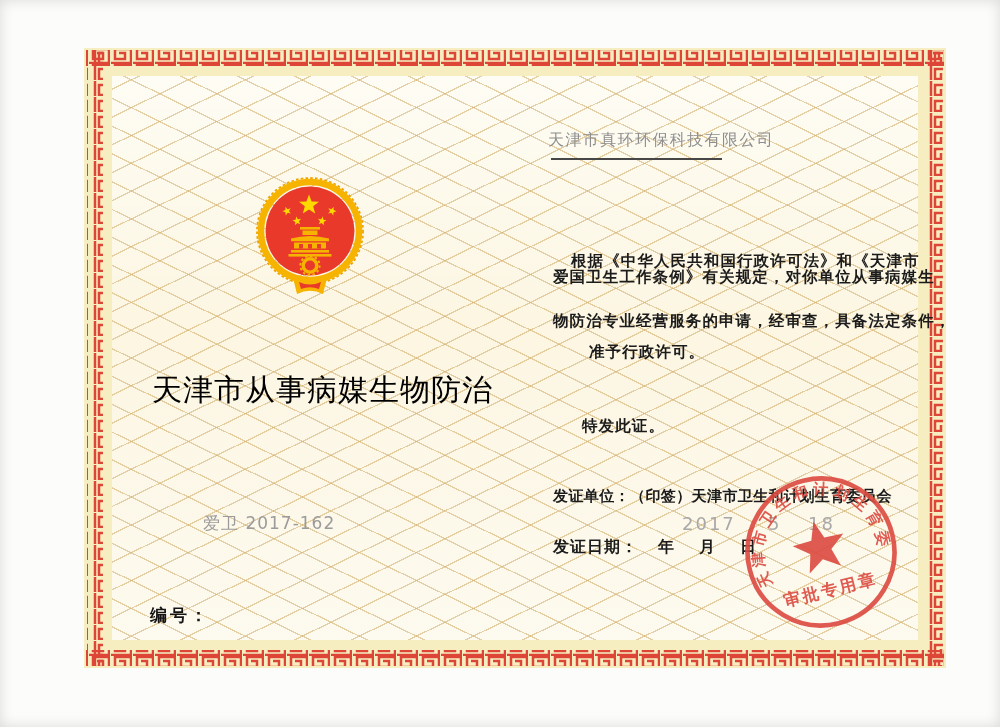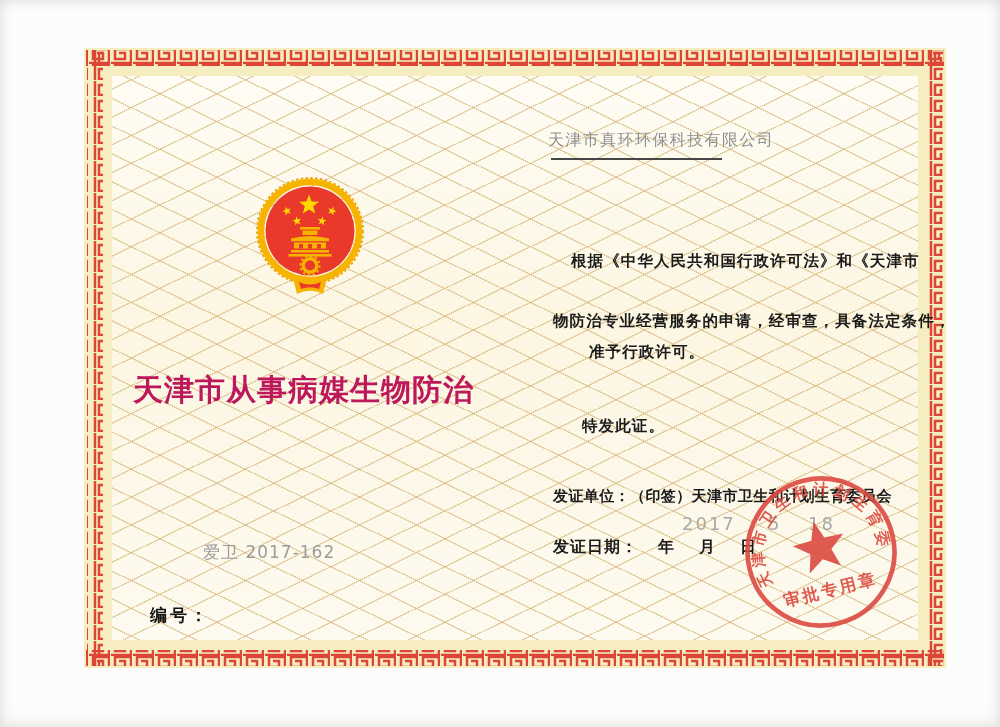--- a/index.html
+++ b/index.html
@@ -14,22 +14,22 @@
     position:absolute;left:84px;top:48px;width:862px;height:620px;
     background-color:#fdf8ea;
     background-image:
       repeating-linear-gradient(26deg,  rgba(209,173,106,0) 0px, rgba(209,173,106,0) 23.7px, rgba(209,173,106,.55) 23.7px, rgba(209,173,106,.55) 25px),
       repeating-linear-gradient(154deg, rgba(209,173,106,0) 0px, rgba(209,173,106,0) 23.7px, rgba(209,173,106,.55) 23.7px, rgba(209,173,106,.55) 25px),
       linear-gradient(180deg,#fefdf6 0%,#fcf6e2 45%,#fdfaf0 100%);
   }
   svg.frame{position:absolute;left:0;top:0;width:1000px;height:727px;}
   svg.emblem{position:absolute;left:255px;top:175px;width:110px;height:126px;}
   .title{
-    position:absolute;left:133px;top:368px;width:360px;text-align:left;
-    font-size:30px;line-height:43px;font-weight:700;color:#be185d;letter-spacing:1px;
+    position:absolute;left:133px;top:368px;width:360px;text-align:right;
+    font-size:30px;line-height:43px;font-weight:400;color:#000000;letter-spacing:1px;
   }
   .company{
     position:absolute;left:548px;top:130px;
     font-size:16px;letter-spacing:1.4px;color:#8e8e8e;font-weight:500;
   }
   .company-underline{
     position:absolute;left:551px;top:158px;width:171px;height:0;
     border-top:2px solid #474747;
   }
   .body-line{
@@ -45,21 +45,21 @@
     position:absolute;left:553px;top:487px;
     font-size:15px;letter-spacing:.4px;font-weight:bold;color:#1b1b1b;white-space:nowrap;
   }
   .date-num{
     position:absolute;top:513px;font-size:18px;color:#a8a8a8;letter-spacing:2px;font-weight:500;margin-left:44px;
   }
   .dn-year{left:638px;} .dn-month{left:724px;} .dn-day{left:764px;}
   .date-label{position:absolute;left:553px;top:537px;font-size:16px;font-weight:bold;color:#1b1b1b;letter-spacing:1px;text-align:right;}
   .date-unit{position:absolute;top:537px;font-size:16px;font-weight:bold;color:#1b1b1b;}
   .du-year{left:658px;} .du-month{left:699px;} .du-day{left:740px;}
-  .serial-value{position:absolute;left:203px;top:541px;font-size:17px;color:#9b9b9b;letter-spacing:1px;}
+  .serial-value{position:absolute;left:203px;top:512px;font-size:17px;color:#9b9b9b;letter-spacing:1px;}
   .serial-label{position:absolute;left:150px;top:561px;font-size:17px;font-weight:bold;color:#141414;letter-spacing:3px;margin-top:43px;}
   svg.seal{position:absolute;left:740px;top:471px;width:162px;height:162px;opacity:.9;}
 </style>
 </head>
 <body>
 
 <div class="page">
 
   <div class="paper"></div>
 
@@ -122,20 +122,21 @@
   </svg>
 
   <div class="title">
     <div>天津市从事病媒生物防治</div>
   </div>
 
   <div class="company">天津市真环环保科技有限公司</div>
   <div class="company-underline"></div>
 
   <div class="body-line bl1">根据《中华人民共和国行政许可法》和《天津市</div>
+  <div class="body-line bl2">爱国卫生工作条例》有关规定，对你单位从事病媒生</div>
   <div class="body-line bl3">物防治专业经营服务的申请，经审查，具备法定条件，</div>
   <div class="body-line bl4">准予行政许可。</div>
   <div class="body-line bl5">特发此证。</div>
 
   <div class="issuer"><span>发证单位：</span><span>（印签）天津市卫生和计划生育委员会</span></div>
 
   <span class="date-num dn-year">2017</span>
   <span class="date-num dn-month">5</span>
   <span class="date-num dn-day">18</span>
 

